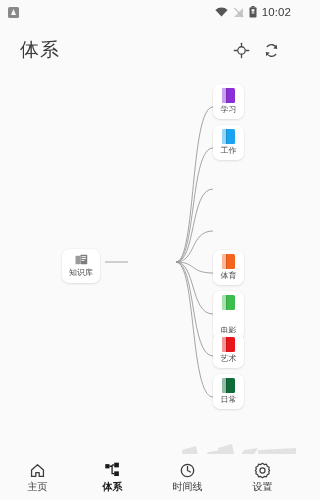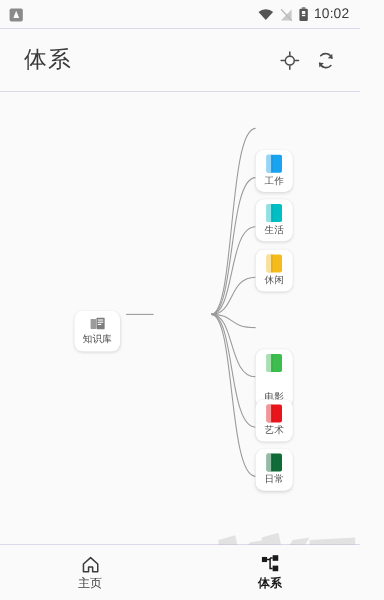--- a/index.html
+++ b/index.html
@@ -270,43 +270,43 @@
       <path d="M176,186 C196,186 190,31 213,31" fill="none" stroke="#9a9a9a" stroke-width="0.9"></path>
       <path d="M176,186 C196,186 190,72 213,72" fill="none" stroke="#9a9a9a" stroke-width="0.9"></path>
       <path d="M176,186 C196,186 190,113 213,113" fill="none" stroke="#9a9a9a" stroke-width="0.9"></path>
       <path d="M176,186 C196,186 190,155 213,155" fill="none" stroke="#9a9a9a" stroke-width="0.9"></path>
       <path d="M176,186 C196,186 190,197 213,197" fill="none" stroke="#9a9a9a" stroke-width="0.9"></path>
       <path d="M176,186 C196,186 190,238 213,238" fill="none" stroke="#9a9a9a" stroke-width="0.9"></path>
       <path d="M176,186 C196,186 190,280 213,280" fill="none" stroke="#9a9a9a" stroke-width="0.9"></path>
       <path d="M176,186 C196,186 190,321 213,321" fill="none" stroke="#9a9a9a" stroke-width="0.9"></path>
     </svg>
 
-    <div class="node node-branch" style="left:62px; top:183px;">
+    <div class="node node-branch" style="left:62px; top:173px;">
       <svg class="icon-gray-doc" viewBox="0 0 14 13">
         <rect x="0.5" y="2" width="5" height="9" rx="0.6" fill="#9b9b9b"></rect>
         <rect x="5.8" y="0.8" width="7.4" height="10.4" rx="0.8" fill="#7d7d7d"></rect>
         <rect x="7.0" y="2.4" width="4.9" height="1" fill="#ffffff"></rect>
         <rect x="7.0" y="4.4" width="4.9" height="1" fill="#ffffff"></rect>
         <rect x="7.0" y="6.4" width="3.2" height="1" fill="#ffffff"></rect>
       </svg>
       <span class="node-label">知识库</span>
     </div>
 
 
+    <div class="node node-leaf" style="left:213px; top:8px;">
+      <span class="node-icon-book" style="background: rgb(139, 47, 214);"></span>
+      <span class="node-label">学习</span>
+    </div>
     <div class="node node-leaf" style="left:213px; top:49px;">
       <span class="node-icon-book" style="background: rgb(26, 163, 240);"></span>
       <span class="node-label">工作</span>
     </div>
-    <div class="node node-leaf" style="left:213px; top:90px;">
-      <span class="node-icon-book" style="background: rgb(0, 191, 196);"></span>
-      <span class="node-label">生活</span>
-    </div>
-    <div class="node node-leaf" style="left:213px; top:132px;">
-      <span class="node-icon-book" style="background: rgb(245, 187, 29);"></span>
-      <span class="node-label">休闲</span>
+    <div class="node node-leaf" style="left:213px; top:174px;">
+      <span class="node-icon-book" style="background: rgb(245, 101, 29);"></span>
+      <span class="node-label">体育</span>
     </div>
     <div class="node node-leaf" style="left:213px; top:215px;gap:16px;">
       <span class="node-icon-book" style="background: rgb(61, 189, 78);"></span>
       <span class="node-label">电影</span>
     </div>
     <div class="node node-leaf" style="left:213px; top:298px;">
       <span class="node-icon-book" style="background: rgb(15, 107, 56);"></span>
       <span class="node-label">日常</span>
     </div>
     <div class="node node-leaf" style="left:213px; top:257px;">
@@ -340,17 +340,31 @@
       <svg width="17" height="17" viewBox="0 0 20 20">
         <rect x="1.5" y="2.5" width="5" height="5" fill="#1a1a1a"></rect>
         <rect x="12" y="0.8" width="5.5" height="5.5" fill="#1a1a1a"></rect>
         <rect x="12" y="11" width="5.5" height="5.5" fill="#1a1a1a"></rect>
         <path d="M6.5 5 L9.5 5 L9.5 3.5 M9.5 5 L9.5 13.8 L12 13.8" fill="none" stroke="#1a1a1a" stroke-width="1.5"></path>
         <line x1="9.5" y1="3.5" x2="12" y2="3.5" stroke="#1a1a1a" stroke-width="1.5"></line>
       </svg>
       <span class="nav-label">体系</span>
     </div>
 
-
+    <div class="nav-item">
+      <svg width="17" height="17" viewBox="0 0 20 20">
+        <circle cx="10" cy="10" r="7.3" fill="none" stroke="#3c3c3c" stroke-width="1.5"></circle>
+        <path d="M10 5.3 L10 10 L13.4 11.8" fill="none" stroke="#3c3c3c" stroke-width="1.5" stroke-linecap="round" stroke-linejoin="round"></path>
+      </svg>
+      <span class="nav-label">时间线</span>
+    </div>
+
+    <div class="nav-item">
+      <svg width="17" height="17" viewBox="0 0 20 20">
+        <path d="M10 1.6 L12.1 3.0 L14.6 2.6 L15.6 5.0 L17.8 6.2 L17.3 8.7 L18.4 10 L17.3 11.3 L17.8 13.8 L15.6 15.0 L14.6 17.4 L12.1 17.0 L10 18.4 L7.9 17.0 L5.4 17.4 L4.4 15.0 L2.2 13.8 L2.7 11.3 L1.6 10 L2.7 8.7 L2.2 6.2 L4.4 5.0 L5.4 2.6 L7.9 3.0 Z" fill="none" stroke="#3c3c3c" stroke-width="1.4" stroke-linejoin="round"></path>
+        <circle cx="10" cy="10" r="3.0" fill="none" stroke="#3c3c3c" stroke-width="1.4"></circle>
+      </svg>
+      <span class="nav-label">设置</span>
+    </div>
 
   </div>
 
 </div>
 
 </body></html>

